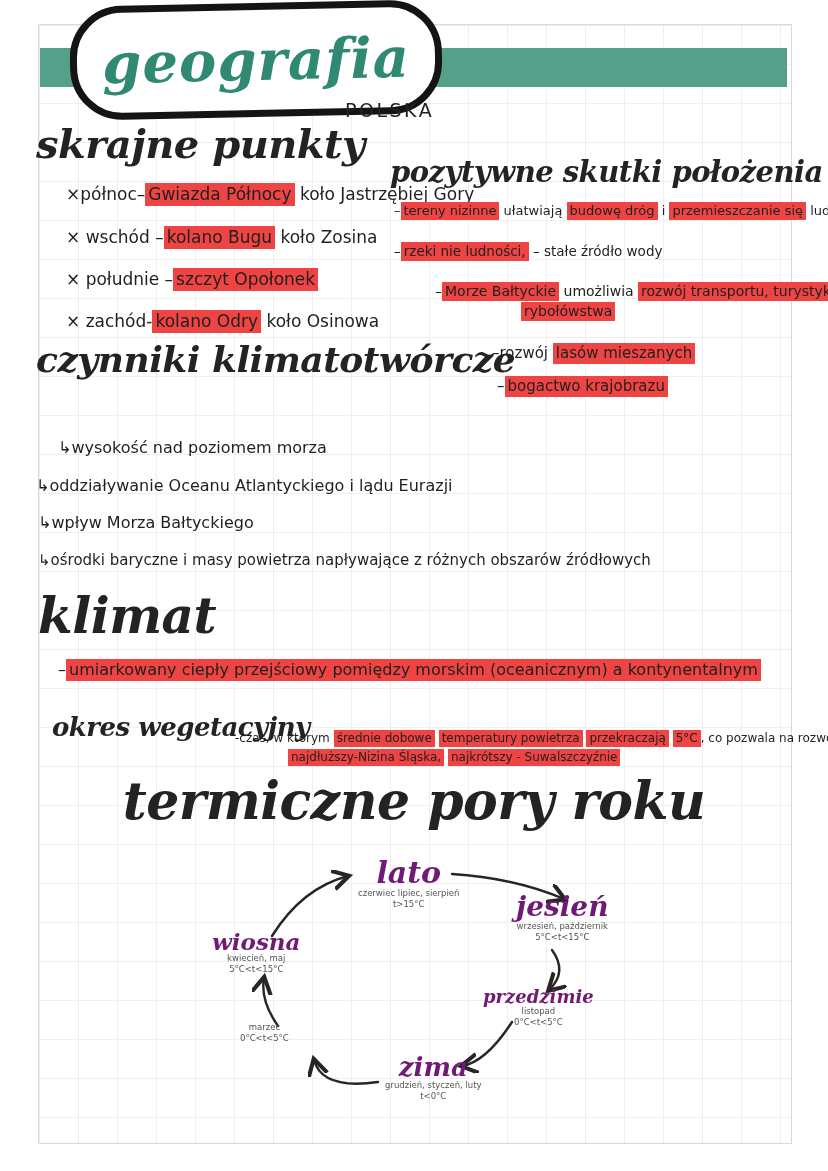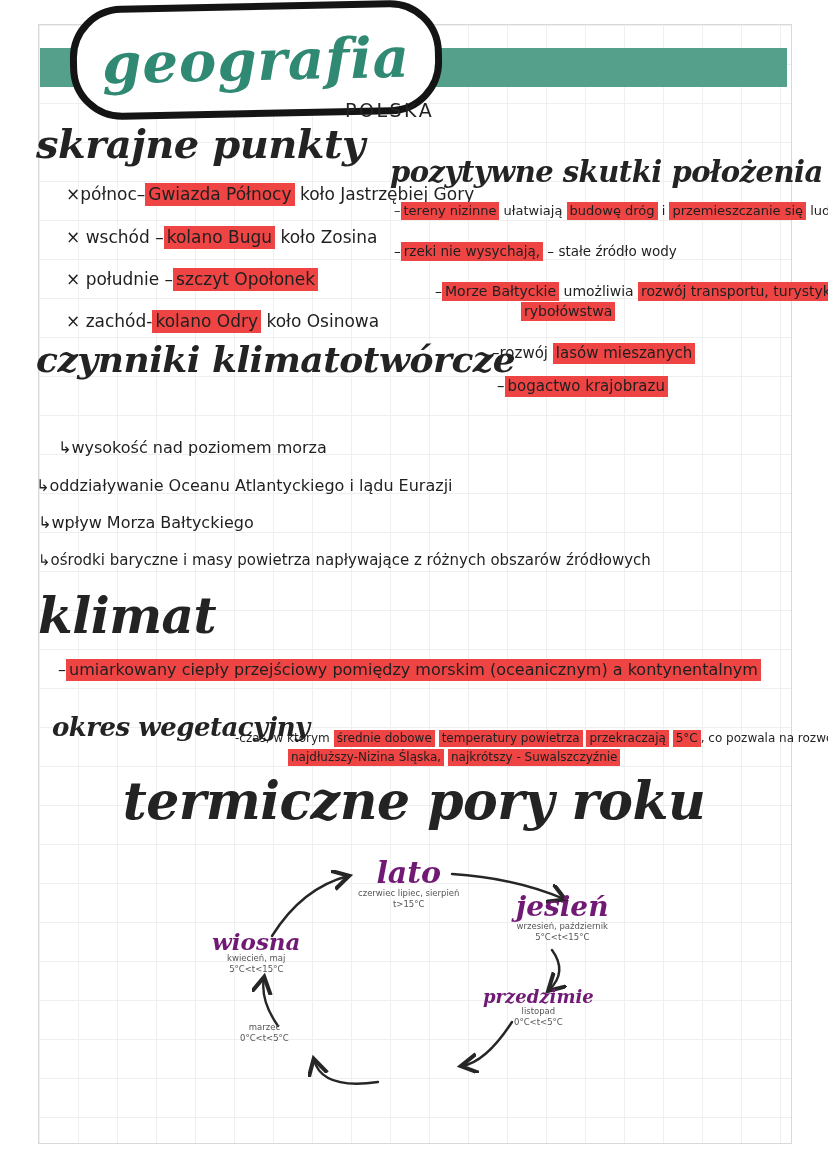--- a/index.html
+++ b/index.html
@@ -45,21 +45,21 @@
   <div class="polska">POLSKA</div>
 
   <div class="abs script" style="left:36px; top:120px; font-size:40px;">skrajne punkty</div>
   <div class="abs hw" style="left:66px; top:184px; font-size:17px;"><span>×północ–</span><span class="hl">Gwiazda Północy</span><span> koło Jastrzębiej Gory</span></div>
   <div class="abs hw" style="left:66px; top:227px; font-size:17px;"><span>× wschód –</span><span class="hl">kolano Bugu</span><span> koło Zosina</span></div>
   <div class="abs hw" style="left:66px; top:269px; font-size:17px;"><span>× południe –</span><span class="hl">szczyt Opołonek</span></div>
   <div class="abs hw" style="left:66px; top:311px; font-size:17px;"><span>× zachód-</span><span class="hl">kolano Odry</span><span> koło Osinowa</span></div>
 
   <div class="abs script" style="left:390px; top:155px; font-size:29px;">pozytywne skutki położenia</div>
   <div class="abs hw" style="left:394px; top:203px; font-size:13px;"><span>–</span><span class="hl">tereny nizinne</span><span> ułatwiają </span><span class="hl">budowę dróg</span><span> i </span><span class="hl">przemieszczanie się</span><span> ludności</span></div>
-  <div class="abs hw" style="left:394px; top:243px; font-size:13.5px;"><span>–</span><span class="hl">rzeki nie wysychają,</span><span> – stałe źródło wody</span></div>
+  <div class="abs hw" style="left:394px; top:243px; font-size:13.5px;"><span>–</span><span class="hl">rzeki nie ludności,</span><span> – stałe źródło wody</span></div>
   <div class="abs hw" style="left:397px; top:283px; font-size:14px;margin-left:38px;"><span>–</span><span class="hl">Morze Bałtyckie</span><span> umożliwia </span><span class="hl">rozwój transportu, turystyki i</span></div>
   <div class="abs hw" style="left:521px; top:303px; font-size:14px;"><span class="hl">rybołówstwa</span></div>
   <div class="abs hw" style="left:492px; top:344px; font-size:15px;"><span>–rozwój </span><span class="hl">lasów mieszanych</span></div>
   <div class="abs hw" style="left:497px; top:377px; font-size:15px;"><span>–</span><span class="hl">bogactwo krajobrazu</span></div>
 
   <div class="abs script" style="left:36px; top:338px; font-size:36px;">czynniki klimatotwórcze</div>
   <div class="abs hw" style="left:38px; top:438px; font-size:16px;margin-left:20px;"><span>↳wysokość nad poziomem morza</span></div>
   <div class="abs hw" style="left:36px; top:476px; font-size:16px;"><span>↳oddziaływanie Oceanu Atlantyckiego i lądu Eurazji</span></div>
   <div class="abs hw" style="left:38px; top:513px; font-size:16px;"><span>↳wpływ Morza Bałtyckiego</span></div>
   <div class="abs hw" style="left:38px; top:551px; font-size:15px;"><span>↳ośrodki baryczne i masy powietrza napływające z różnych obszarów źródłowych</span></div>
@@ -100,20 +100,25 @@
     <div class="season-sub">wrzesień, październik</div>
     <div class="season-sub">5°C&lt;t&lt;15°C</div>
   </div>
 
   <div class="season" style="left:483px; top:988px;">
     <div class="season-name" style="font-size:18px;">przedzimie</div>
     <div class="season-sub">listopad</div>
     <div class="season-sub">0°C&lt;t&lt;5°C</div>
   </div>
 
+  <div class="season" style="left:385px; top:1054px;">
+    <div class="season-name" style="font-size:26px;">zima</div>
+    <div class="season-sub">grudzień, styczeń, luty</div>
+    <div class="season-sub">t&lt;0°C</div>
+  </div>
 
   <div class="season" style="left:240px; top:1022px;">
     <div class="season-sub">marzec</div>
     <div class="season-sub">0°C&lt;t&lt;5°C</div>
   </div>
 
   <div class="season" style="left:212px; top:930px;">
     <div class="season-name" style="font-size:23px;">wiosna</div>
     <div class="season-sub">kwiecień, maj</div>
     <div class="season-sub">5°C&lt;t&lt;15°C</div>

